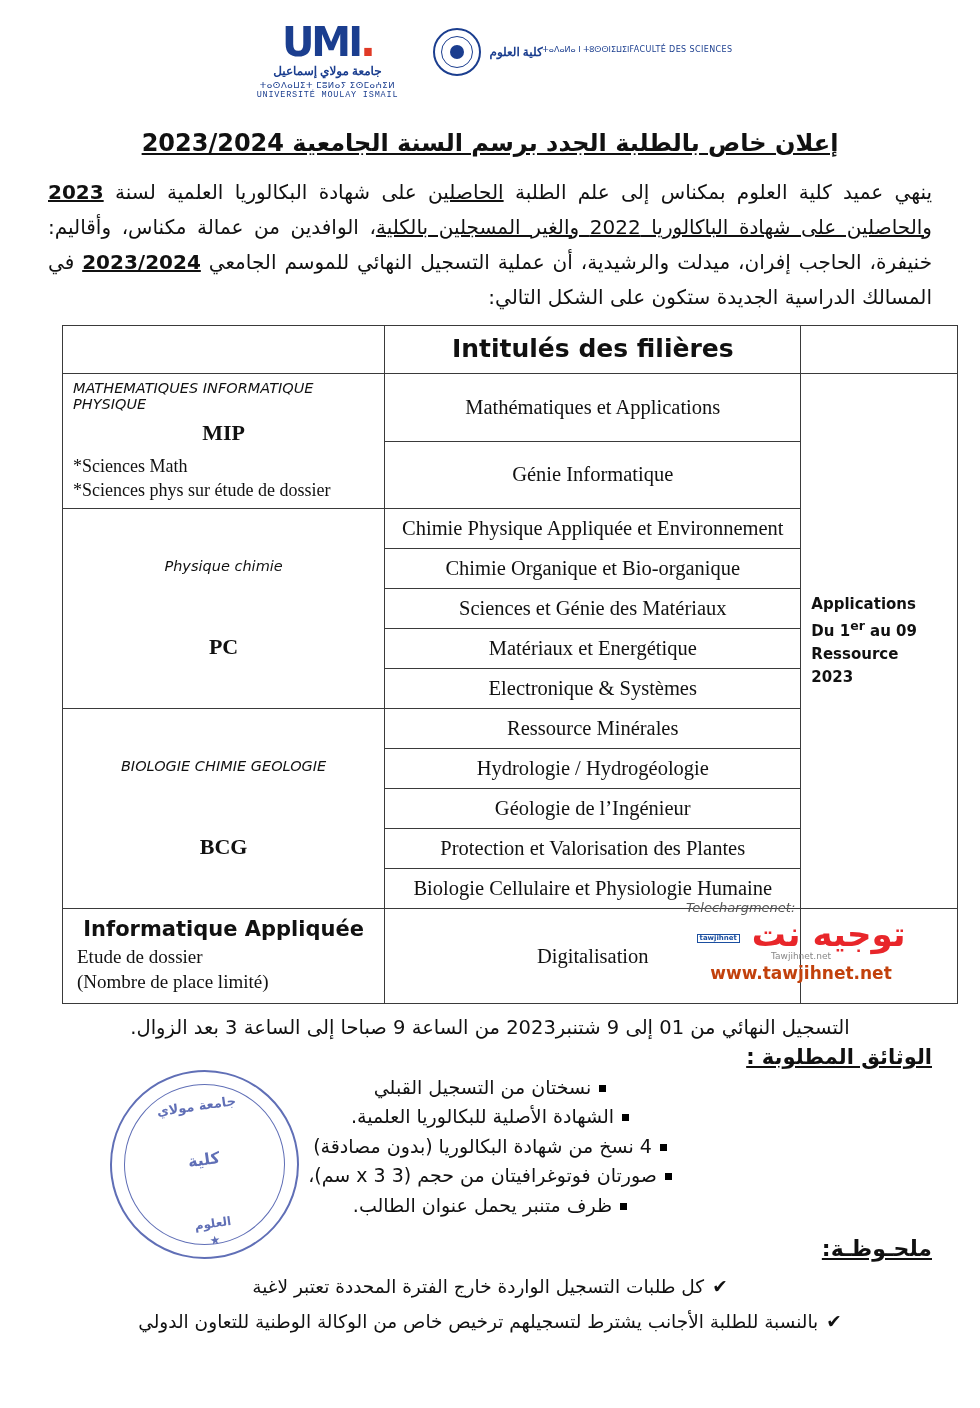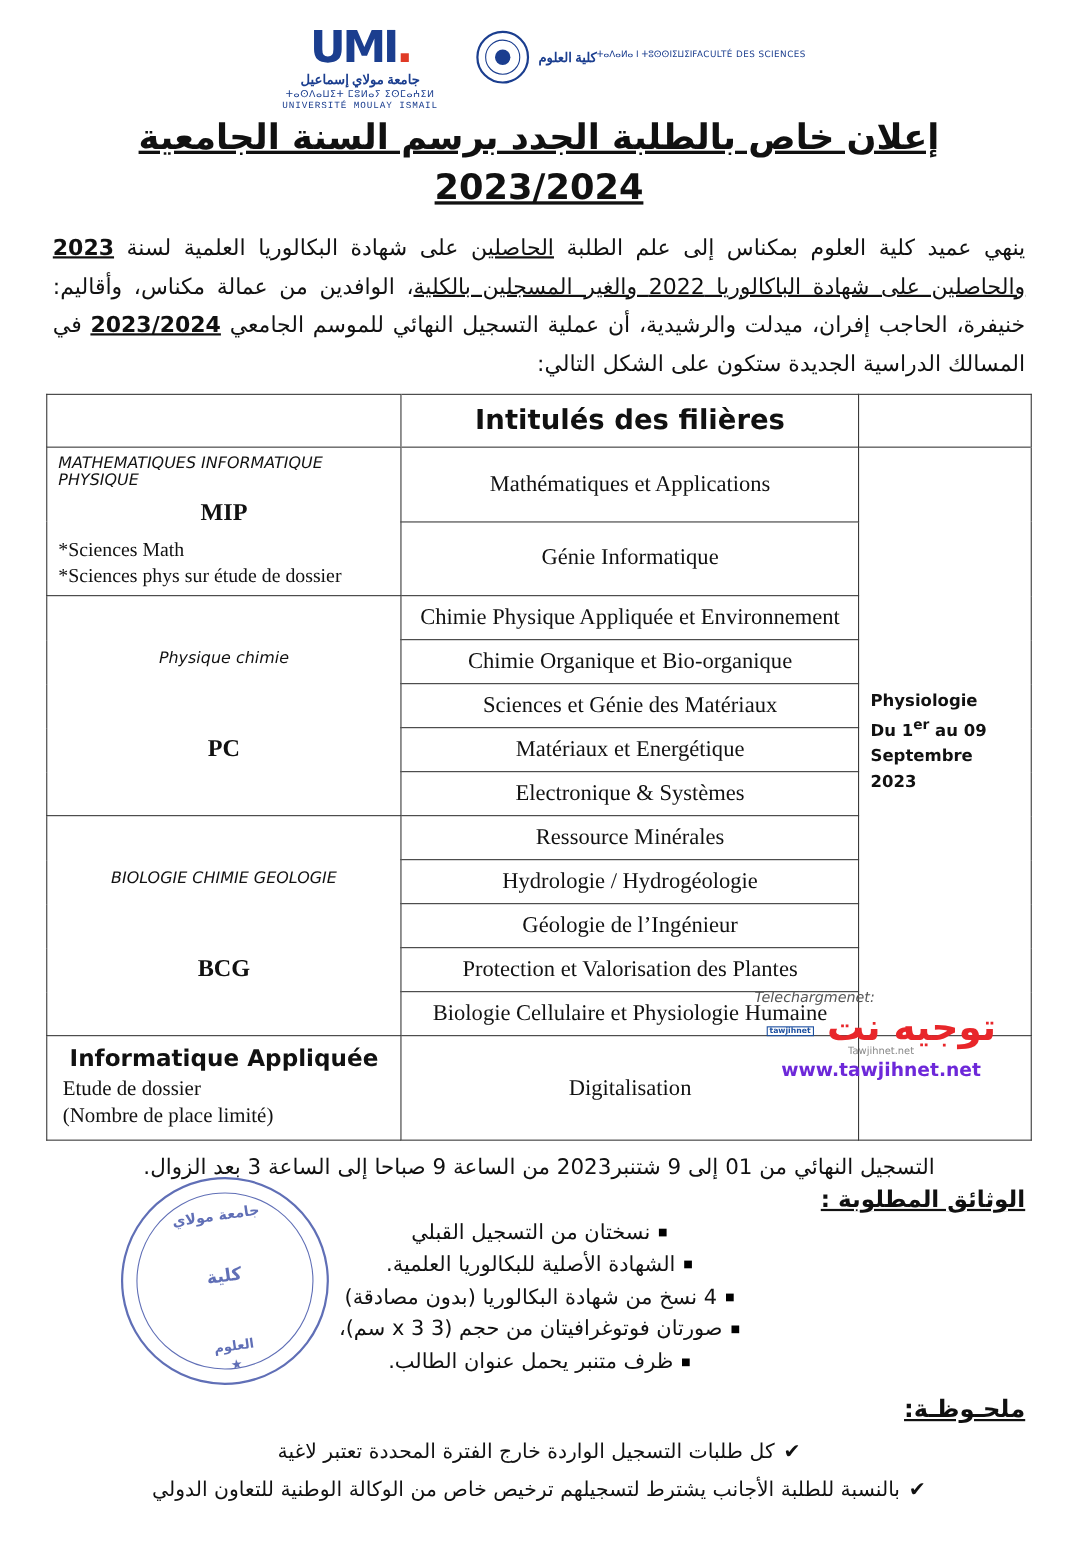--- a/index.html
+++ b/index.html
@@ -123,21 +123,22 @@
     letter-spacing: 0.4px;
     font-family: "DejaVu Sans", sans-serif;
   }
 
   
   .doc-title {
     text-align: center;
     direction: rtl;
     font-family: "DejaVu Sans", sans-serif;
     font-weight: bold;
-    font-size: 32px;
+    font-size: 24px;
+    margin-top: 26px;
     line-height: 1.45;
     text-decoration: underline;
     padding: 0 110px;
   }
 
   
   .intro {
     direction: rtl;
     text-align: justify;
     font-size: 20px;
@@ -149,20 +150,21 @@
   .intro .b { font-weight: bold; }
 
   
   .table-wrap {
     margin: 8px 42px 0 42px;
   }
   table.filieres {
     width: 100%;
     border-collapse: collapse;
     table-layout: fixed;
+    margin-left: 20px;
   }
   table.filieres td, table.filieres th {
     border: 1px solid #3a3a3a;
     vertical-align: middle;
   }
   .col-group { width: 36%; }
   .col-fil   { width: 46.5%; }
   .col-insc  { width: 17.5%; }
 
   .th-filieres {
@@ -255,21 +257,21 @@
     font-size: 34px;
     color: #e8262a;
     direction: rtl;
     line-height: 1;
     margin-top: 2px;
   }
   .wm-url {
     font-family: "DejaVu Sans", sans-serif;
     font-weight: bold;
     font-size: 17px;
-    color: #6d28d9;
+    color: #c2410c;
     margin-top: 2px;
   }
   .wm-badge {
     display: inline-block;
     font-size: 7px;
     color: #1b4fa0;
     border: 1px solid #1b4fa0;
     padding: 0 2px;
     transform: translateY(-6px);
   }
@@ -430,25 +432,25 @@
 
       <tr>
         <td class="group-cell" rowspan="2">
           <span class="group-sub">MATHEMATIQUES INFORMATIQUE PHYSIQUE</span>
           <span class="group-code">MIP</span>
           <span class="group-note" style="white-space:pre-line">*Sciences Math
 *Sciences phys sur étude de dossier</span>
         </td>
         <td class="cell-fil">Mathématiques et Applications</td>
         <td rowspan="12" class="inscription">
-          <div>Physiologie</div>
+          <div>Applications</div>
           <div>
             <span>Du 1</span><sup>er</sup><span> au 09</span>
           </div>
-          <div>Septembre</div>
+          <div>Ressource</div>
           <div>2023</div>
         </td>
       </tr>
       <tr>
         <td class="cell-fil">Génie Informatique</td>
       </tr>
 
       <tr>
         <td class="group-cell" rowspan="5">
           <span class="group-sub center">Physique chimie</span>

